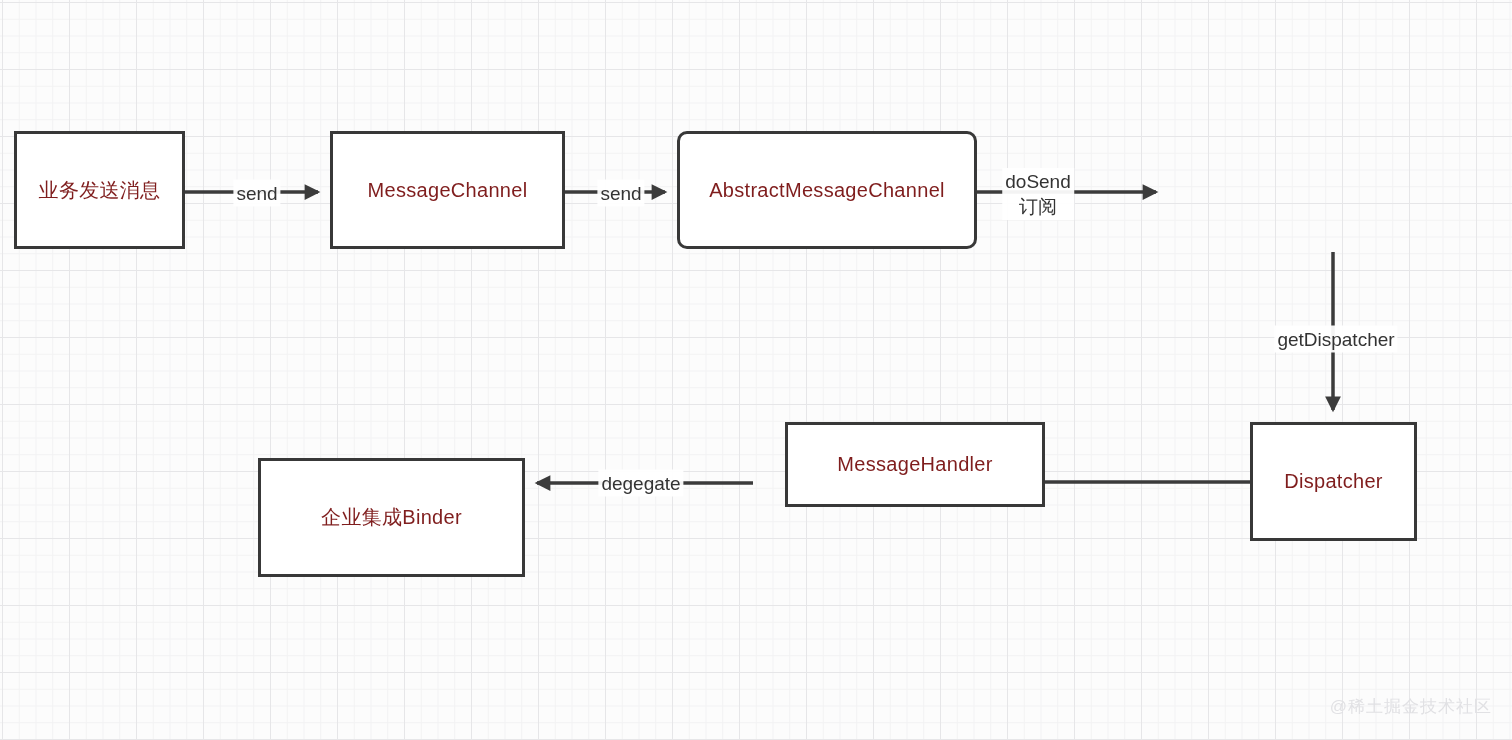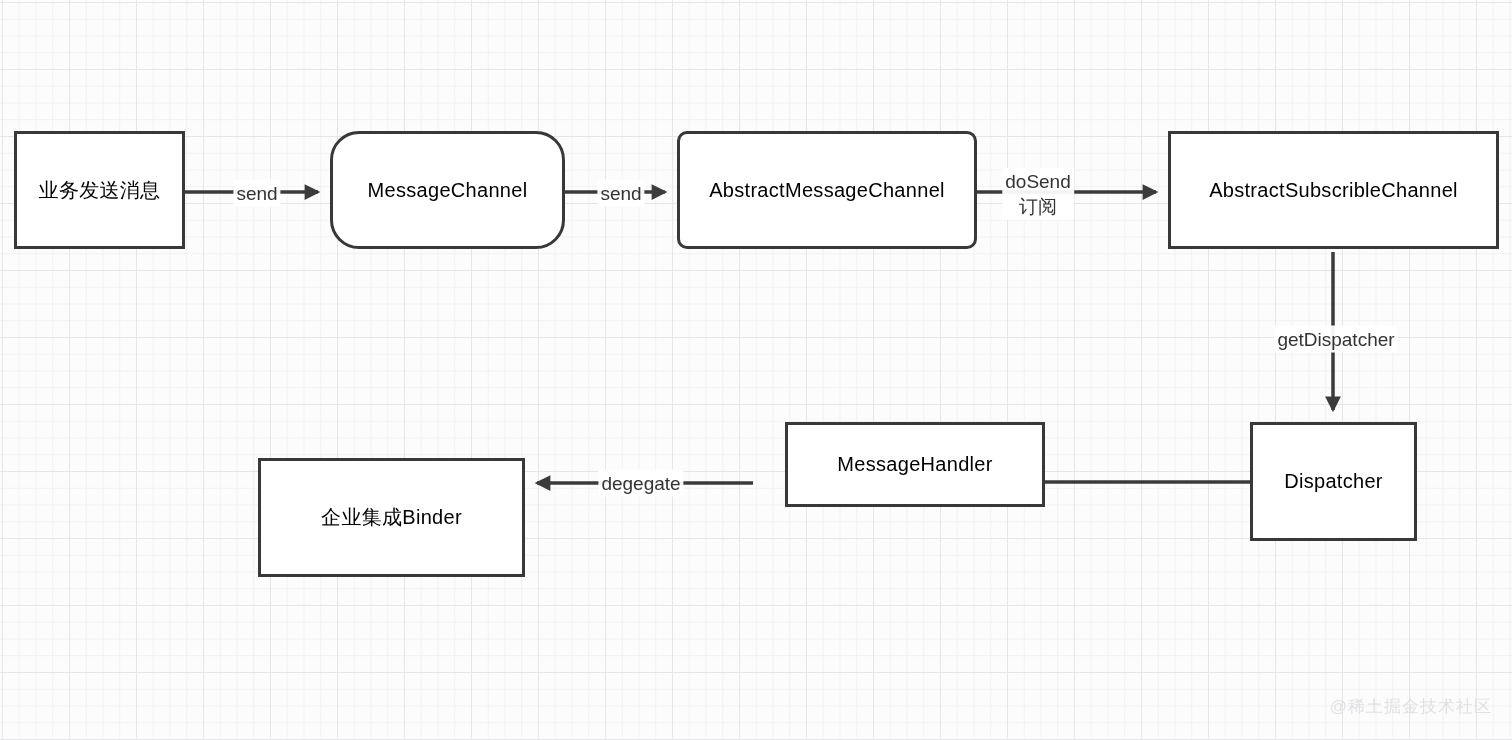--- a/index.html
+++ b/index.html
@@ -32,21 +32,21 @@
     pointer-events: none;
   }
   .node {
     position: absolute;
     box-sizing: border-box;
     background: #ffffff;
     border: 3px solid #383838;
     display: flex;
     align-items: center;
     justify-content: center;
-    color: #000000;
+    color: #7f1d1d;
     font-size: 20px;
     letter-spacing: 0.3px;
     white-space: nowrap;
   }
   .edge-label {
     position: absolute;
     transform: translate(-50%, -50%);
     background: rgba(255,255,255,0.94);
     color: #333333;
     font-size: 19px;
@@ -60,21 +60,21 @@
     right: 20px;
     bottom: 22px;
     color: #e1e1e4;
     font-size: 17px;
     letter-spacing: 1px;
     user-select: none;
   }
 
   
   #n-business           { left: 14px;   top: 131px; width: 171px; height: 118px; }
-  #n-message-channel    { left: 330px;  top: 131px; width: 235px; height: 118px; border-radius: 29px; }
+  #n-message-channel    { left: 330px;  top: 131px; width: 235px; height: 118px; }
   #n-abstract-message   { left: 677px;  top: 131px; width: 300px; height: 118px; border-radius: 10px; }
   #n-abstract-subscrible{ left: 1168px; top: 131px; width: 331px; height: 118px; }
   #n-dispatcher         { left: 1250px; top: 422px; width: 167px; height: 119px; }
   #n-message-handler    { left: 753px;  top: 422px; width: 260px; height: 85px; margin-left: 32px; }
   #n-binder             { left: 258px;  top: 422px; width: 267px; height: 119px; margin-top: 36px; }
 
   
   #l-send-1        { left: 257px;  top: 193px; }
   #l-send-2        { left: 621px;  top: 193px; }
   #l-dosend        { left: 1038px; top: 194px; }
@@ -103,23 +103,20 @@
 
   <div class="node" id="n-business">
     <span>业务发送消息</span>
   </div>
   <div class="node" id="n-message-channel">
     <span>MessageChannel</span>
   </div>
   <div class="node" id="n-abstract-message">
     <span>AbstractMessageChannel</span>
   </div>
-  <div class="node" id="n-abstract-subscrible">
-    <span>AbstractSubscribleChannel</span>
-  </div>
   <div class="node" id="n-dispatcher">
     <span>Dispatcher</span>
   </div>
   <div class="node" id="n-message-handler">
     <span>MessageHandler</span>
   </div>
   <div class="node" id="n-binder">
     <span>企业集成Binder</span>
   </div>
 

